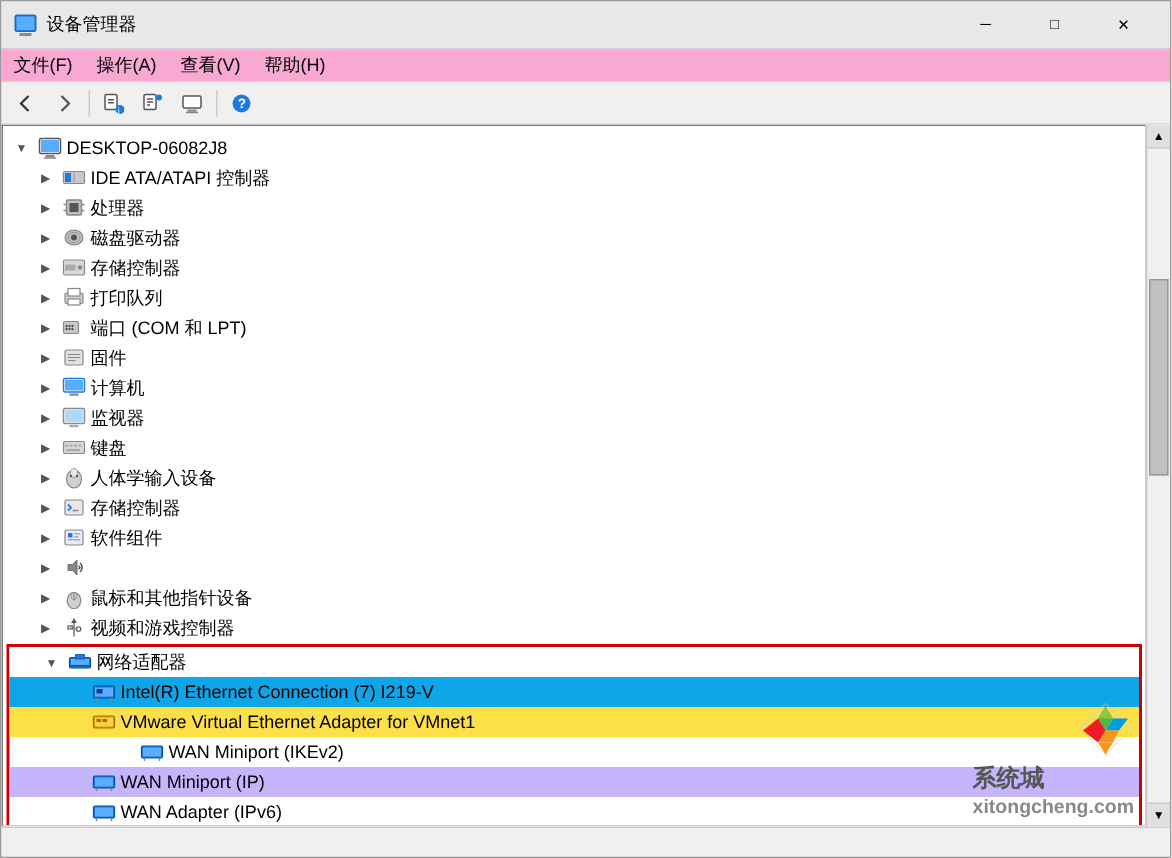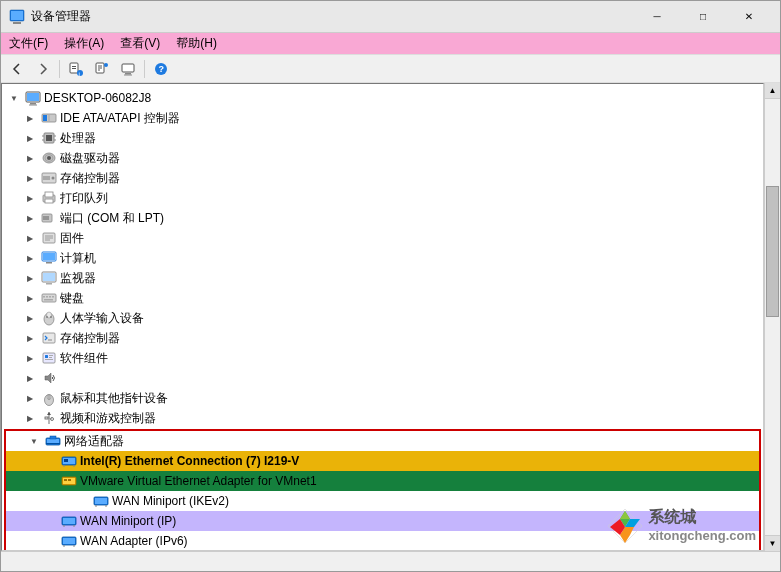--- a/index.html
+++ b/index.html
@@ -459,35 +459,35 @@
             <svg width="16" height="16" viewBox="0 0 16 16">
               <rect x="1" y="5" width="14" height="7" rx="1" fill="#1e7ae0" stroke="#0050a0" stroke-width="0.8"></rect>
               <rect x="2" y="6" width="12" height="5" fill="#5aacff"></rect>
               <rect x="5" y="3" width="6" height="3" fill="#1e7ae0" stroke="#0050a0" stroke-width="0.5"></rect>
               <rect x="1" y="10" width="14" height="1" fill="#0050a0"></rect>
             </svg>
           </div>
           <span class="item-label">网络适配器</span>
         </div>
 
-        <div class="tree-item indent2" style="background:#eab308;font-weight:bold;">
+        <div class="tree-item indent2" style="background:#0ea5e9;">
           <div class="expand-icon" style="visibility:hidden">▶</div>
           <div class="item-icon">
             <svg width="16" height="16" viewBox="0 0 16 16">
               <rect x="1" y="4" width="14" height="8" rx="1" fill="#1e7ae0" stroke="#0050a0" stroke-width="0.8"></rect>
               <rect x="2" y="5" width="12" height="6" fill="#5aacff"></rect>
               <rect x="3" y="6" width="4" height="3" fill="#004090"></rect>
               <line x1="3" y1="12" x2="3" y2="14" stroke="#888" stroke-width="1"></line>
               <line x1="13" y1="12" x2="13" y2="14" stroke="#888" stroke-width="1"></line>
             </svg>
           </div>
           <span class="item-label">Intel(R) Ethernet Connection (7) I219-V</span>
         </div>
 
-        <div class="tree-item indent2" style="background:#15803d;">
+        <div class="tree-item indent2" style="background:#fde047;">
           <div class="expand-icon" style="visibility:hidden">▶</div>
           <div class="item-icon">
             <svg width="16" height="16" viewBox="0 0 16 16">
               <rect x="1" y="4" width="14" height="8" rx="1" fill="#e0a000" stroke="#a07000" stroke-width="0.8"></rect>
               <rect x="2" y="5" width="12" height="6" fill="#ffd040"></rect>
               <rect x="3" y="6" width="3" height="2" fill="#a07000"></rect>
               <rect x="7" y="6" width="3" height="2" fill="#a07000"></rect>
             </svg>
           </div>
           <span class="item-label">VMware Virtual Ethernet Adapter for VMnet1</span>
@@ -536,21 +536,21 @@
     </div>
 
     <div style="width:16px; background:#f0f0f0; border-left:1px solid #ccc; display:flex; flex-direction:column;">
       <div style="height:16px; background:#e0e0e0; border-bottom:1px solid #ccc; display:flex; align-items:center; justify-content:center; font-size:8px; cursor:pointer;">▲</div>
       <div style="flex:1; position:relative;">
         <div style="position:absolute; top:20%; left:1px; right:1px; height:30%; background:#c0c0c0; border:1px solid #999;"></div>
       </div>
       <div style="height:16px; background:#e0e0e0; border-top:1px solid #ccc; display:flex; align-items:center; justify-content:center; font-size:8px; cursor:pointer;">▼</div>
     </div>
 
-    <div style="position:absolute; bottom:6px; right:24px; display:flex; align-items:flex-start; gap:4px; pointer-events:none;">
+    <div style="position:absolute; bottom:6px; right:24px; display:flex; align-items:flex-end; gap:4px; pointer-events:none;flex-direction:column;">
 
       <div style="width:38px; height:38px; position:relative;">
         <svg width="38" height="38" viewBox="0 0 38 38">
           <polygon points="19,2 36,19 19,36 2,19" fill="none" stroke="#ccc" stroke-width="0.5"></polygon>
           <polygon points="19,4 24,12 19,20 14,12" fill="#4db848"></polygon>
           <polygon points="24,12 34,12 28,20 19,20" fill="#00a0e0"></polygon>
           <polygon points="19,20 28,20 24,28 14,28" fill="#f7941d"></polygon>
           <polygon points="14,12 19,20 14,28 4,20" fill="#ed1c24"></polygon>
           <polygon points="14,12 24,12 19,4" fill="#8dc63f"></polygon>
           <polygon points="14,28 24,28 19,36" fill="#f7941d"></polygon>

